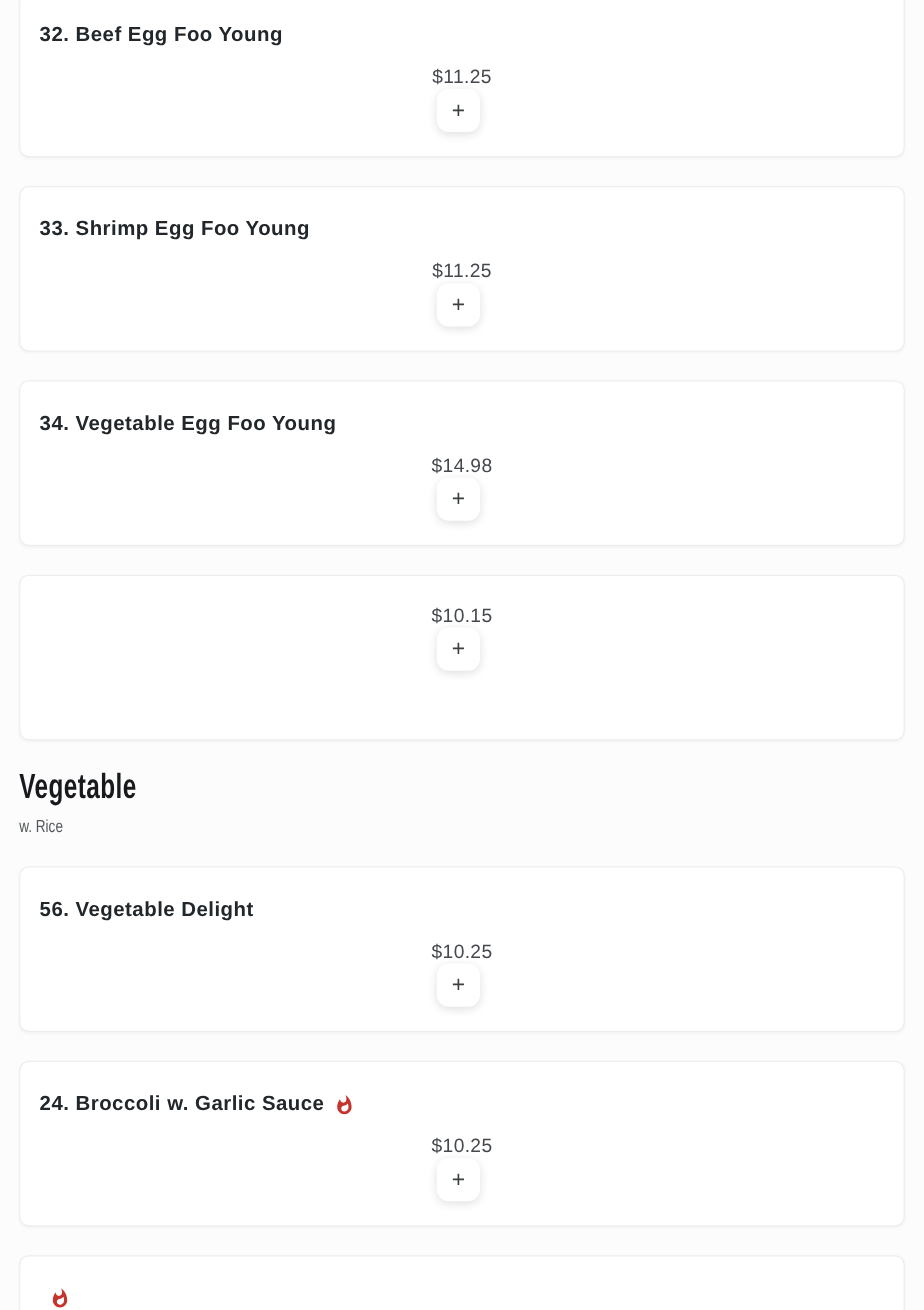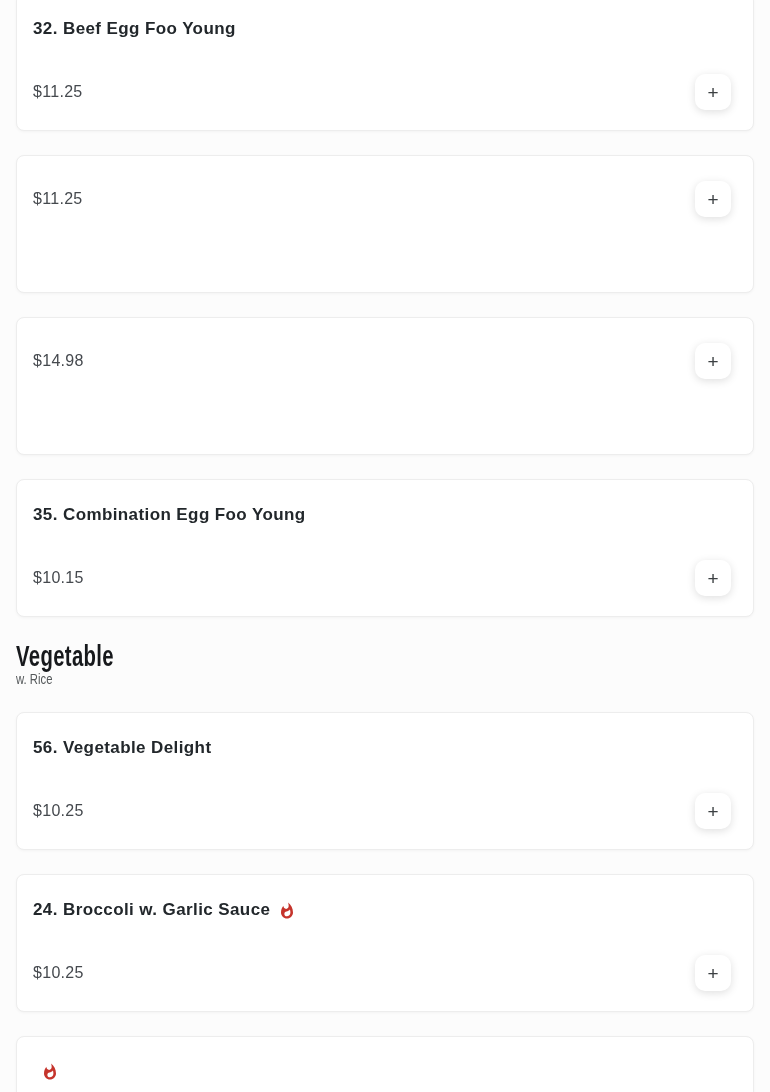--- a/index.html
+++ b/index.html
@@ -43,20 +43,21 @@
   }
   .flame {
     margin-left: 8px;
     transform: translateY(1px);
     flex: 0 0 auto;
   }
   .card-bottom-row {
     display: flex;
     align-items: center;
     justify-content: space-between;
+    flex-direction: column;
   }
   .item-price {
     font-size: 16px;
     color: #45494e;
     letter-spacing: 0.3px;
   }
   .add-btn {
     width: 36px; height: 36px;
     margin-right: 6px;
     border: none;
@@ -84,21 +85,21 @@
     font-size: 29px;
     font-weight: 700;
     color: #17191c;
     line-height: 30px;
     display: inline-block;
     transform: scaleX(0.70);
     transform-origin: 0 50%;
     white-space: nowrap;
     letter-spacing: 0.5px;
   }
-  .section-subtitle-wrap { margin-top: 0; line-height: 15px; }
+  .section-subtitle-wrap { margin-top: 10px; line-height: 15px; }
   .section-subtitle {
     font-size: 14.5px;
     font-weight: 500;
     color: #54585a;
     display: inline-block;
     transform: scaleX(0.78);
     transform-origin: 0 50%;
     white-space: nowrap;
   }
 </style>
@@ -114,42 +115,46 @@
     </div>
     <div class="card-bottom-row">
       <span class="item-price">$11.25</span>
       <button class="add-btn">
         <span class="plus">+</span>
       </button>
     </div>
   </div>
 
   <div class="card">
+    <div class="card-title-row">
+      <span class="item-title">33. Shrimp Egg Foo Young</span>
+
+    </div>
     <div class="card-bottom-row">
       <span class="item-price">$11.25</span>
       <button class="add-btn">
         <span class="plus">+</span>
       </button>
     </div>
   </div>
 
   <div class="card">
+    <div class="card-title-row">
+      <span class="item-title">34. Vegetable Egg Foo Young</span>
+
+    </div>
     <div class="card-bottom-row">
       <span class="item-price">$14.98</span>
       <button class="add-btn">
         <span class="plus">+</span>
       </button>
     </div>
   </div>
 
   <div class="card">
-    <div class="card-title-row">
-      <span class="item-title">35. Combination Egg Foo Young</span>
-
-    </div>
     <div class="card-bottom-row">
       <span class="item-price">$10.15</span>
       <button class="add-btn">
         <span class="plus">+</span>
       </button>
     </div>
   </div>
 
   <div class="section-header">
     <h2 class="section-title">Vegetable</h2>

